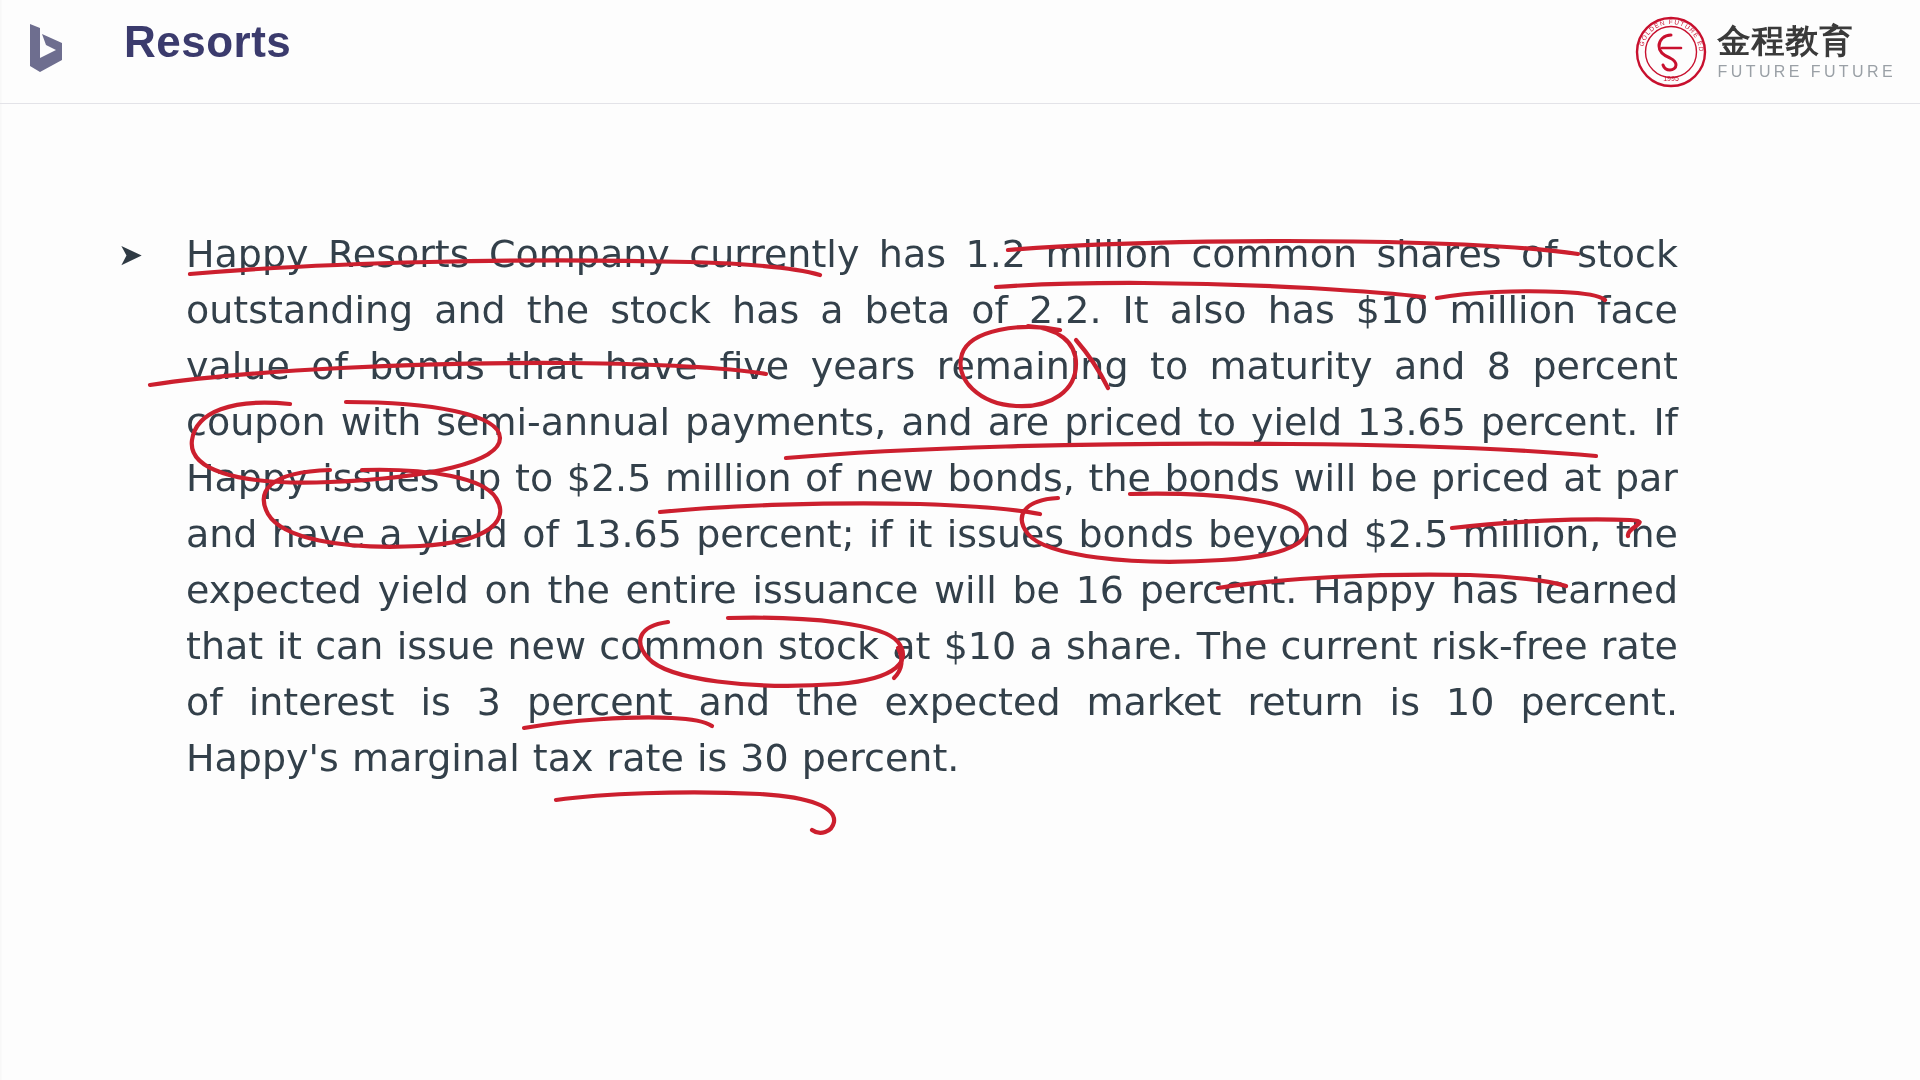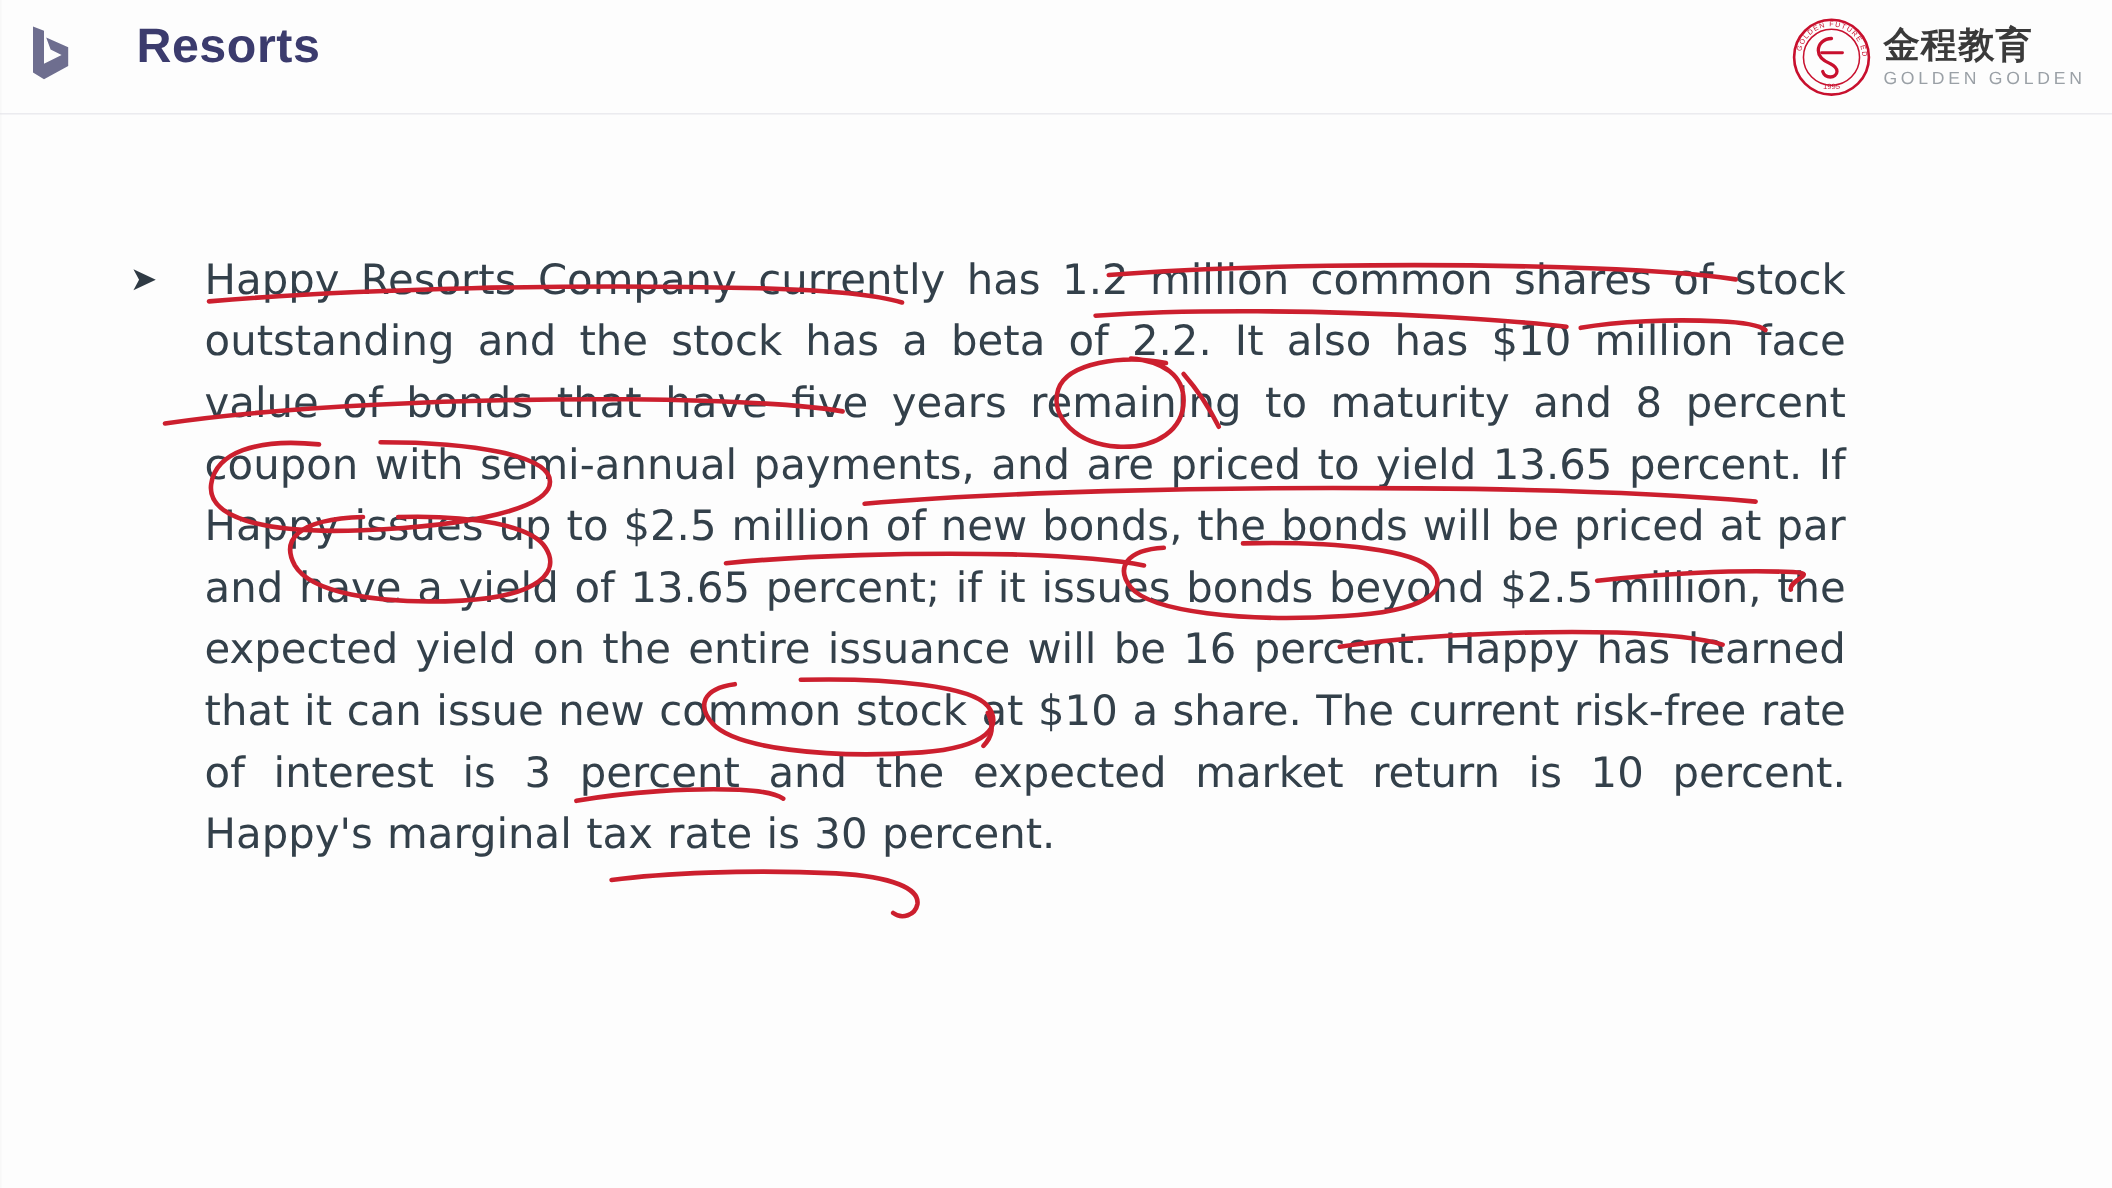--- a/index.html
+++ b/index.html
@@ -175,21 +175,21 @@
           <path d="M28 33 h19" stroke="#c8102e" stroke-width="2.6" stroke-linecap="round"></path>
           <text x="37" y="66" font-size="7" fill="#c8102e" text-anchor="middle" font-family="Liberation Sans, sans-serif">1995</text>
           <path id="sealArc" d="M 9 37 A 28 28 0 0 1 65 37" fill="none"></path>
           <text font-size="6.4" fill="#c8102e" font-family="Liberation Sans, sans-serif" letter-spacing="1.1">
             <textPath href="#sealArc" startOffset="6%">GOLDEN FUTURE EDUCATION</textPath>
           </text>
         </svg>
       </div>
       <div id="brand-text">
         <div id="brand-cn">金程教育</div>
-        <div id="brand-en">GOLDEN  GOLDEN</div>
+        <div id="brand-en">FUTURE  FUTURE</div>
       </div>
     </div>
 
     <div id="header-rule"></div>
   </div>
 
   <div id="body-block">
     <div id="bullet-row">
       <span id="bullet-marker">➤</span>
       <p id="paragraph">Happy Resorts Company currently has 1.2 million common shares of stock outstanding and the stock has a beta of 2.2. It also has $10 million face value of bonds that have five years remaining to maturity and 8 percent coupon with semi-annual payments, and are priced to yield 13.65 percent. If Happy issues up to $2.5 million of new bonds, the bonds will be priced at par and have a yield of 13.65 percent; if it issues bonds beyond $2.5 million, the expected yield on the entire issuance will be 16 percent. Happy has learned that it can issue new common stock at $10 a share. The current risk-free rate of interest is 3 percent and the expected market return is 10 percent. Happy's marginal tax rate is 30 percent.</p>

